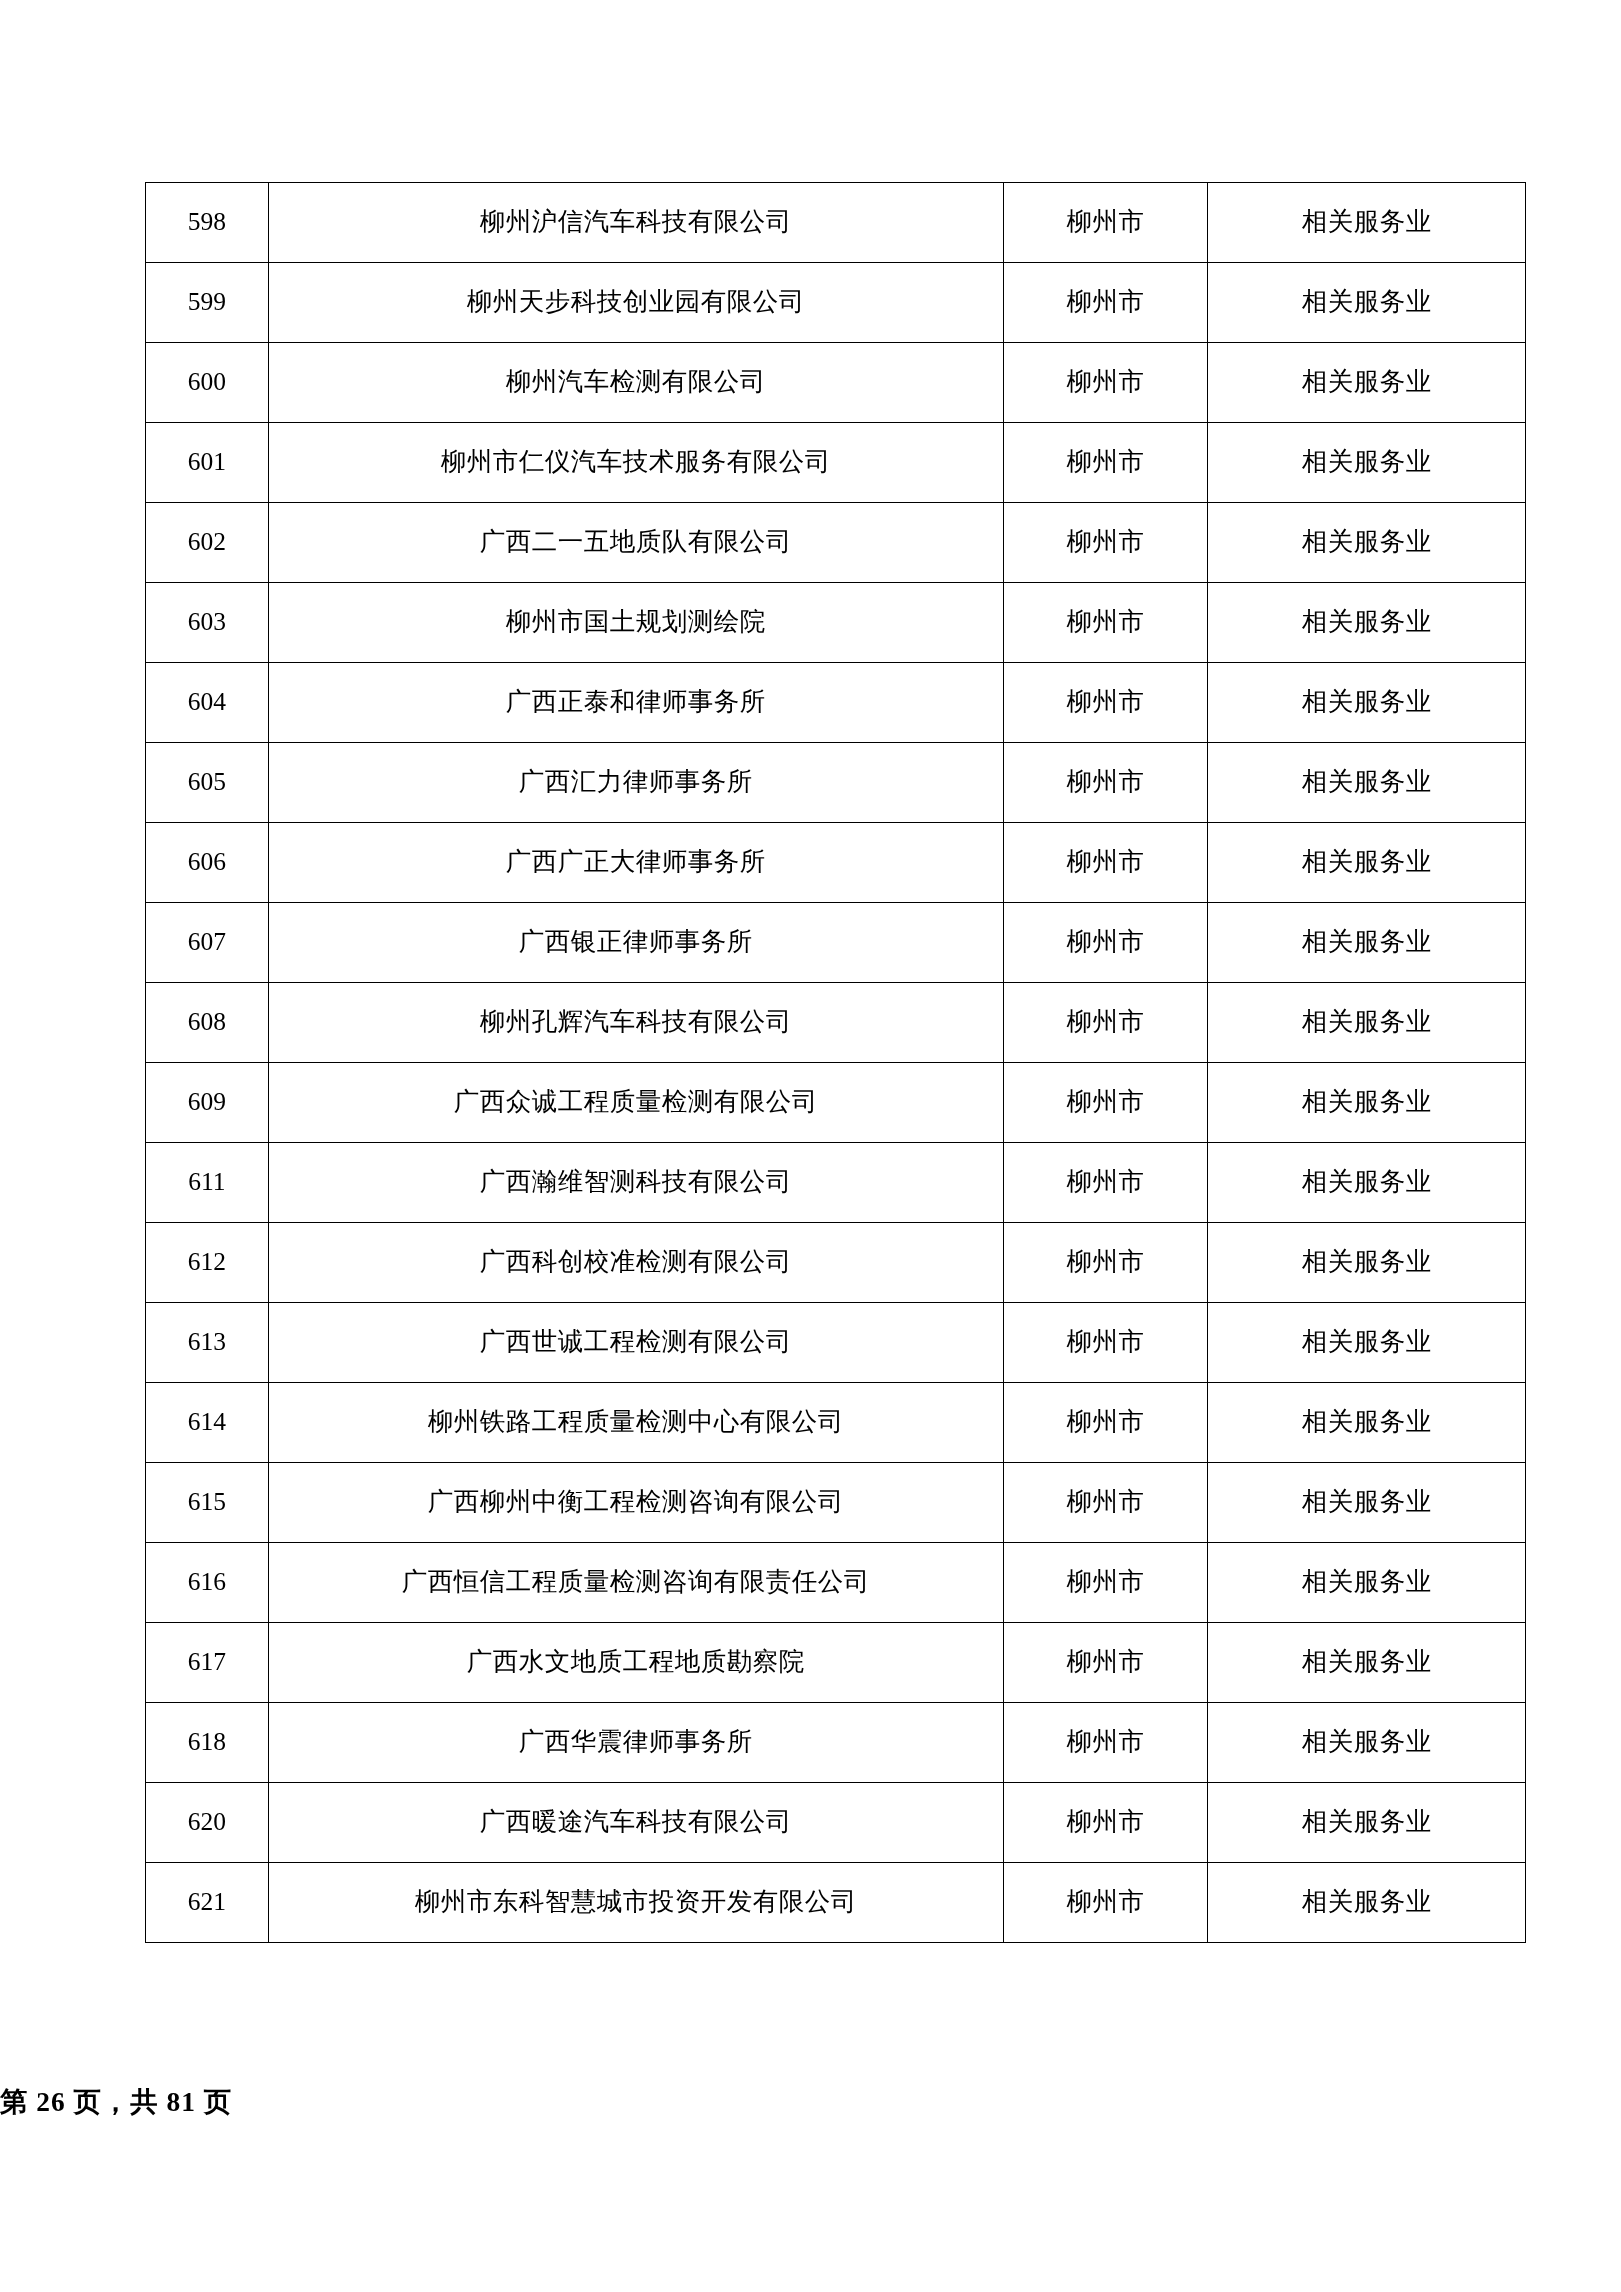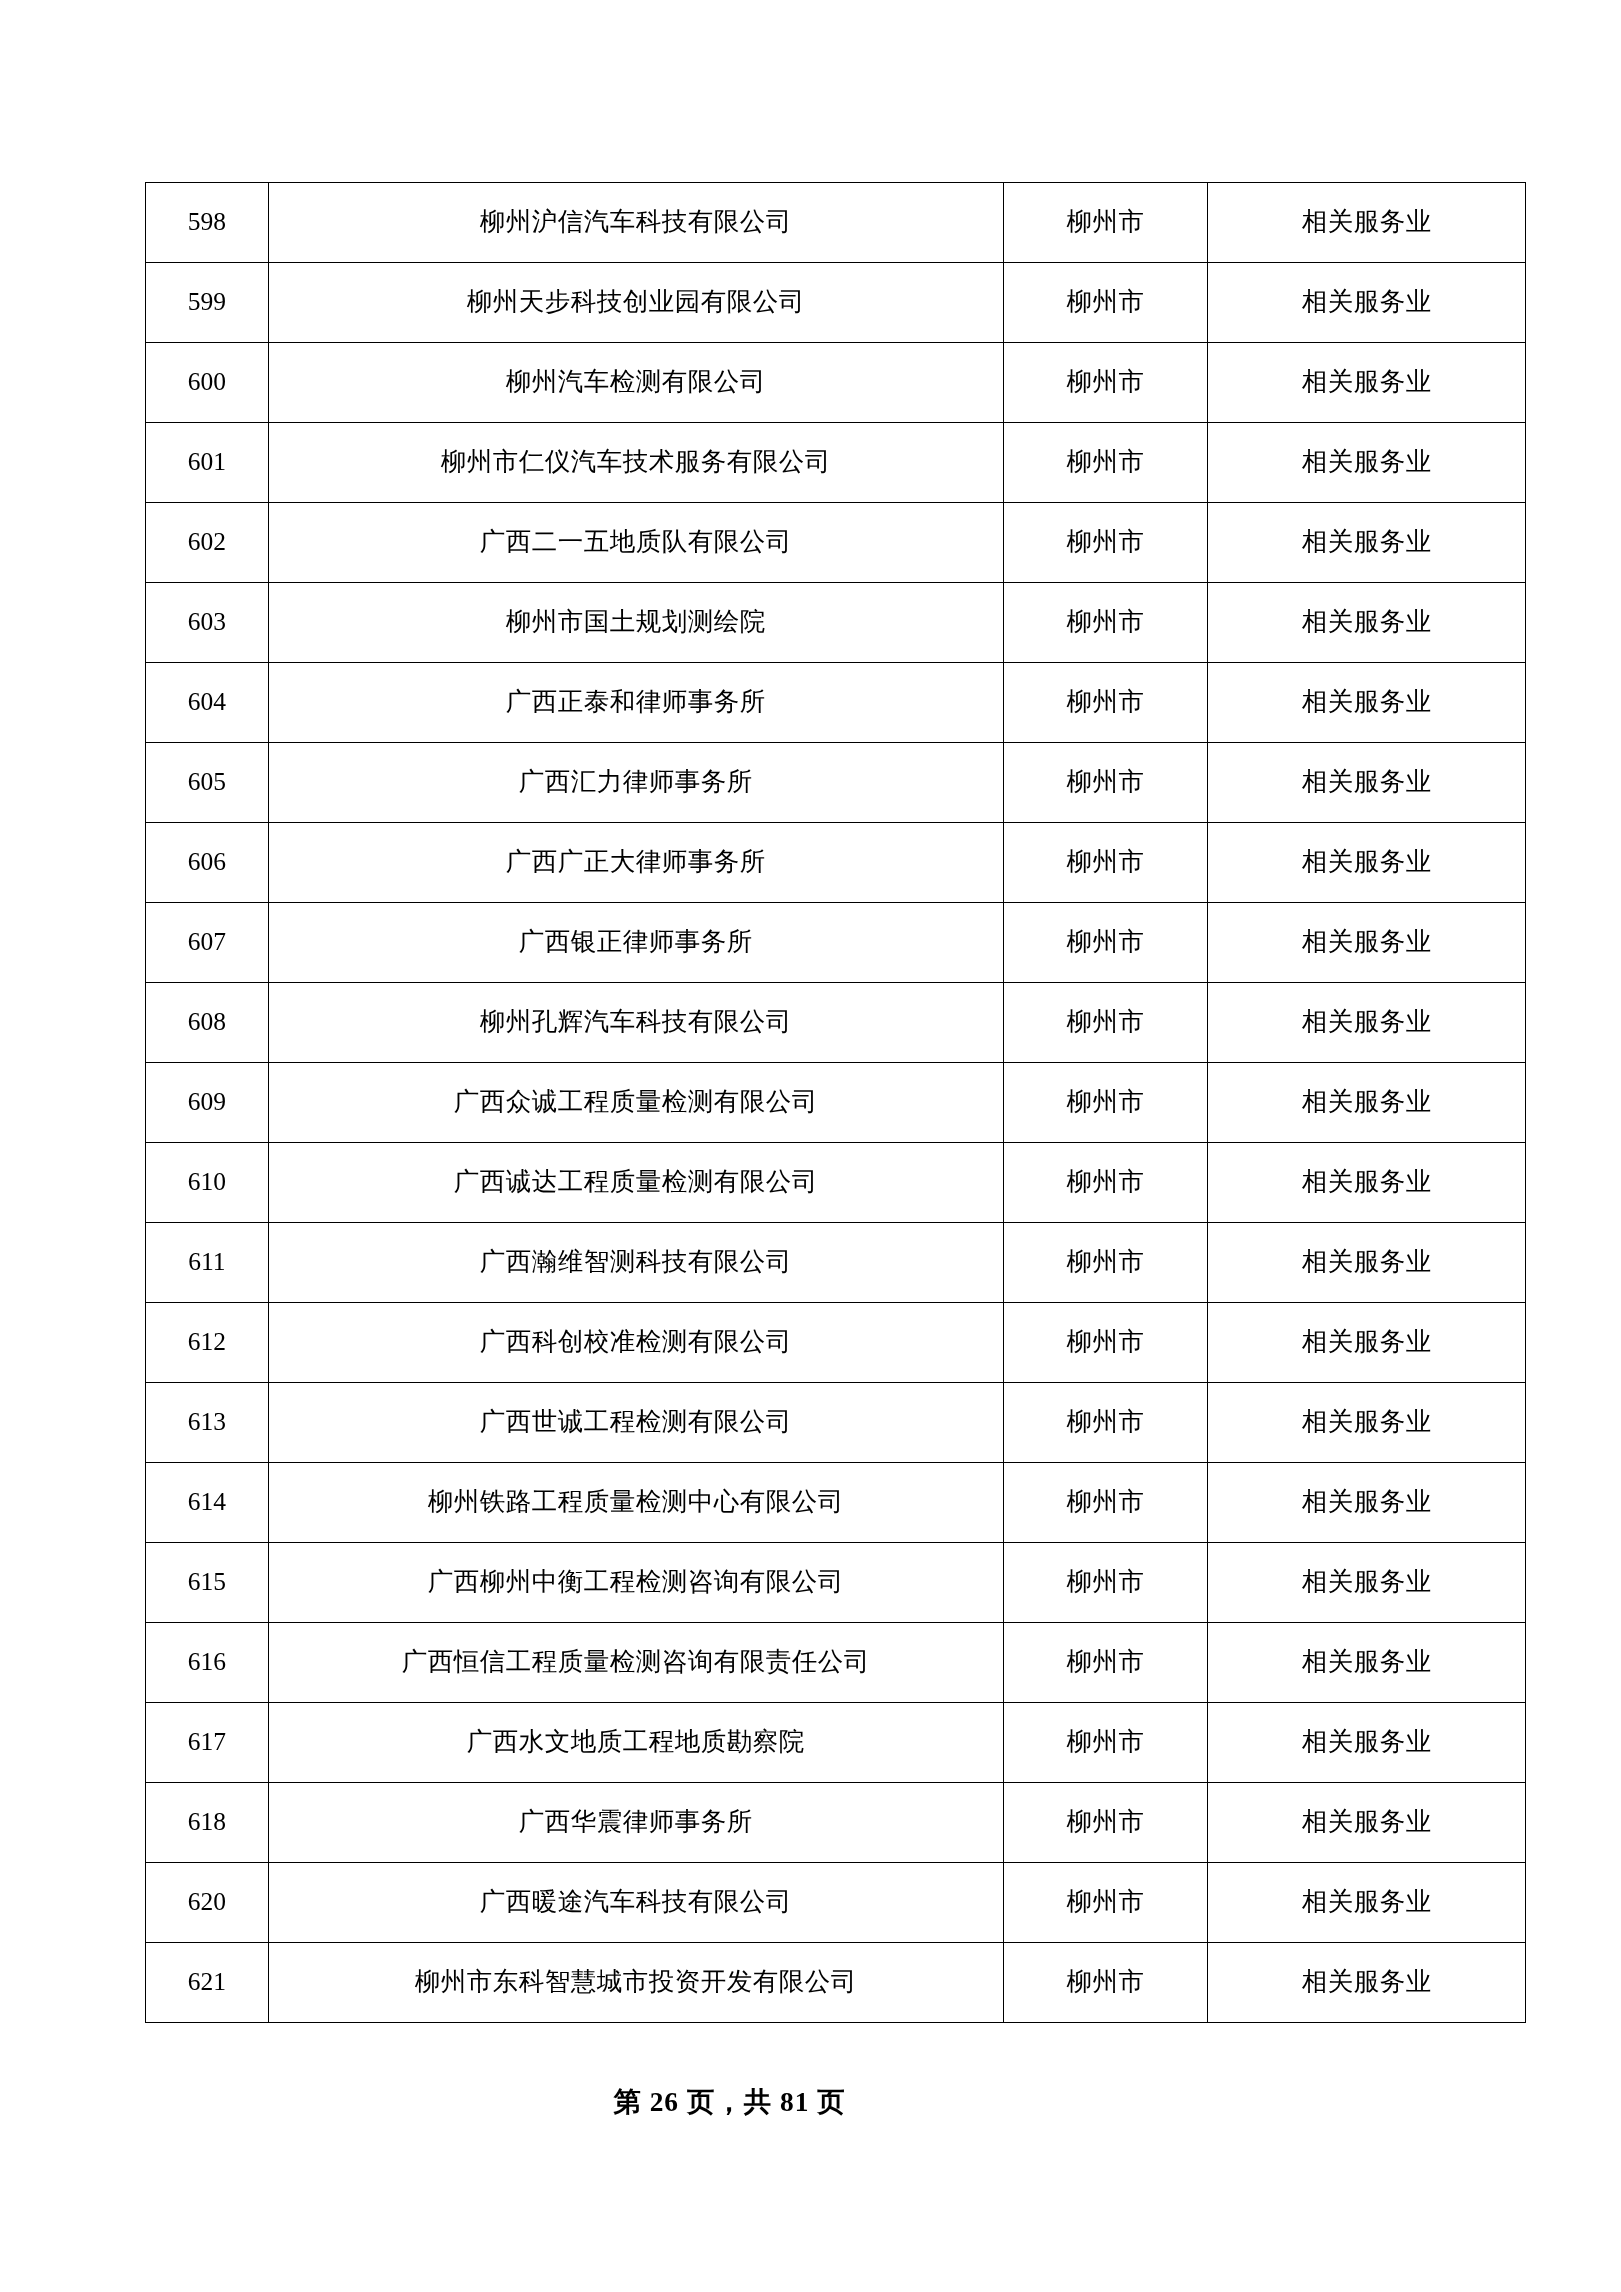--- a/index.html
+++ b/index.html
@@ -53,21 +53,20 @@
   td.col-industry {
     width: 305px;
     font-size: 26.5px;
     letter-spacing: 0.5px;
   }
   .footer {
     position: absolute;
     left: 0;
     right: 0;
     bottom: 173px;
-    text-align: center;
     font-size: 27.4px;
     font-weight: bold;
     letter-spacing: 1px;
     font-family: "Liberation Serif", "DejaVu Serif", serif;
   }
 </style>
 </head>
 <body>
 
 <div class="page">
@@ -139,26 +138,20 @@
           <td class="col-city">柳州市</td>
           <td class="col-industry">相关服务业</td>
         </tr>
         <tr>
           <td class="col-index">609</td>
           <td class="col-name">广西众诚工程质量检测有限公司</td>
           <td class="col-city">柳州市</td>
           <td class="col-industry">相关服务业</td>
         </tr>
         <tr>
-          <td class="col-index">610</td>
-          <td class="col-name">广西诚达工程质量检测有限公司</td>
-          <td class="col-city">柳州市</td>
-          <td class="col-industry">相关服务业</td>
-        </tr>
-        <tr>
           <td class="col-index">611</td>
           <td class="col-name">广西瀚维智测科技有限公司</td>
           <td class="col-city">柳州市</td>
           <td class="col-industry">相关服务业</td>
         </tr>
         <tr>
           <td class="col-index">612</td>
           <td class="col-name">广西科创校准检测有限公司</td>
           <td class="col-city">柳州市</td>
           <td class="col-industry">相关服务业</td>

